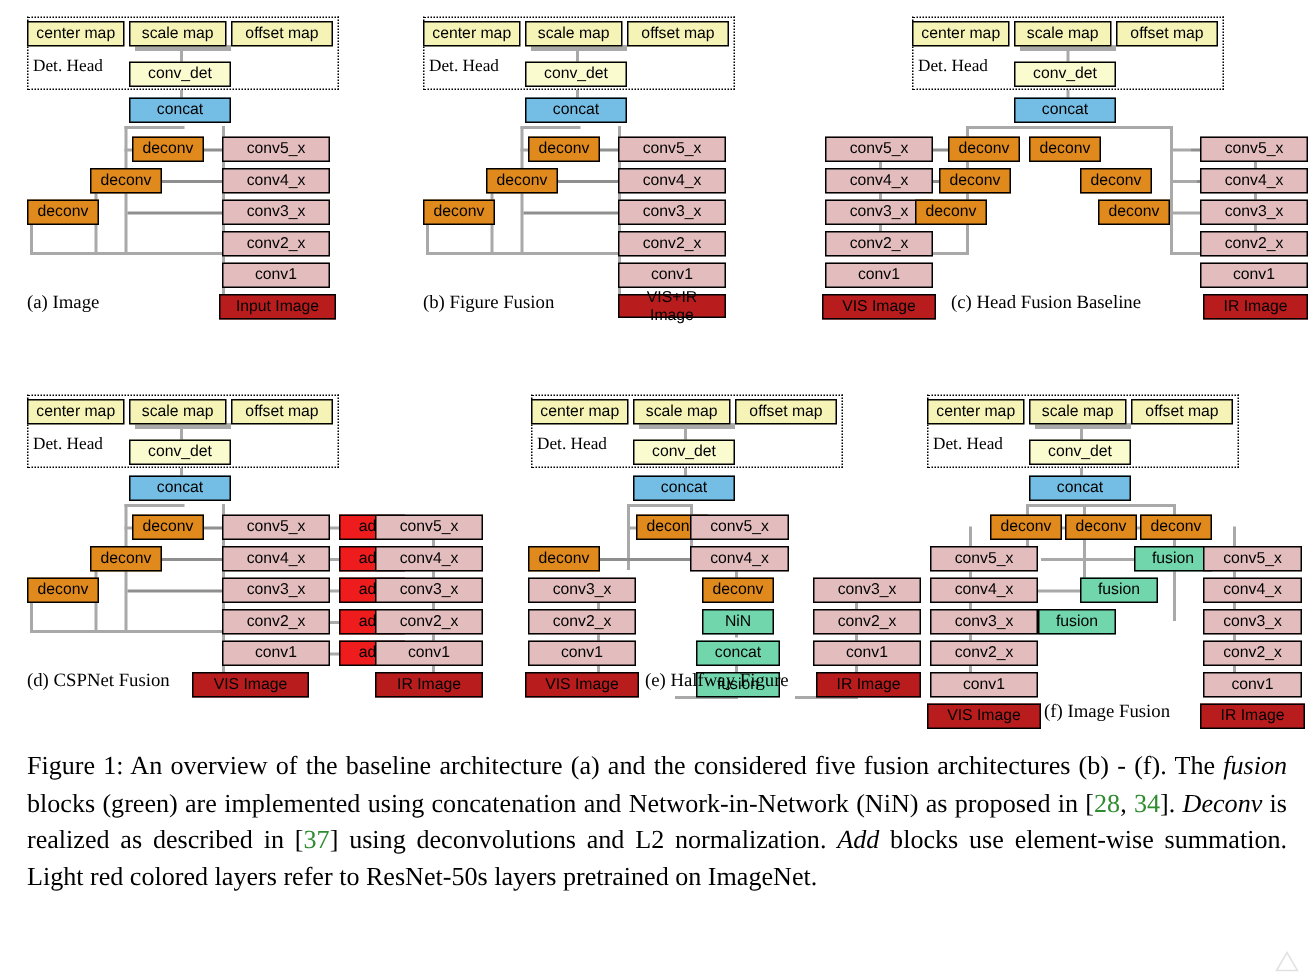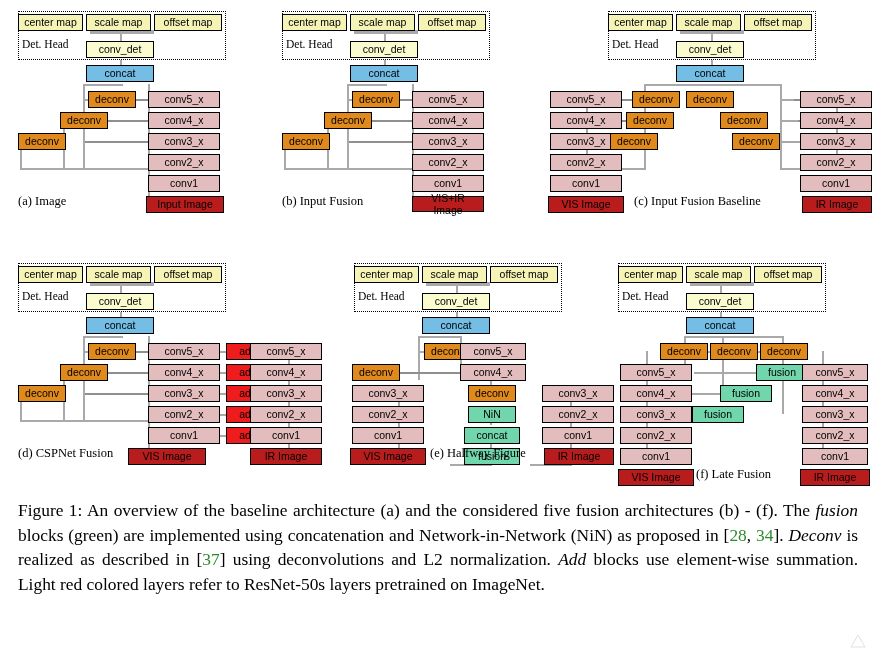--- a/index.html
+++ b/index.html
@@ -174,21 +174,21 @@
     <div class="node n-orange" style="left:18px; top:133px; width:48px; height:17px;">deconv</div>
 
     <div class="node n-pink" style="left:148px; top:91px; width:72px; height:17px;">conv5_x</div>
     <div class="node n-pink" style="left:148px; top:112px; width:72px; height:17px;">conv4_x</div>
     <div class="node n-pink" style="left:148px; top:133px; width:72px; height:17px;">conv3_x</div>
     <div class="node n-pink" style="left:148px; top:154px; width:72px; height:17px;">conv2_x</div>
     <div class="node n-pink" style="left:148px; top:175px; width:72px; height:17px;">conv1</div>
     <div class="node n-white" style="left:148px; top:196px; width:72px; height:16px; line-height:1.15;">VIS+IR
 Image</div>
 
-    <div class="caption-sub" style="left:18px; top:194px;">(b) Input Fusion</div>
+    <div class="caption-sub" style="left:18px; top:194px;">(b) Figure Fusion</div>
   </div>
 
   <div class="panel" style="left:516px; top:0px; width:359px; height:225px;">
     <div class="dethead-box" style="left:92px; top:11px; width:208px; height:49px;"></div>
     <div class="dethead-label" style="left:96px; top:38px;">Det. Head</div>
 
     <div class="wire" style="left:195px; top:33px; width:2px; height:12px;"></div>
     <div class="wire" style="left:195px; top:60px; width:2px; height:10px;"></div>
     <div class="wire" style="left:164px; top:30px; width:64px; height:4px;"></div>
 
@@ -235,21 +235,21 @@
     <div class="node n-orange" style="left:204px; top:112px; width:48px; height:17px;">deconv</div>
     <div class="node n-orange" style="left:216px; top:133px; width:48px; height:17px;">deconv</div>
 
     <div class="node n-pink" style="left:284px; top:91px; width:72px; height:17px;">conv5_x</div>
     <div class="node n-pink" style="left:284px; top:112px; width:72px; height:17px;">conv4_x</div>
     <div class="node n-pink" style="left:284px; top:133px; width:72px; height:17px;">conv3_x</div>
     <div class="node n-pink" style="left:284px; top:154px; width:72px; height:17px;">conv2_x</div>
     <div class="node n-pink" style="left:284px; top:175px; width:72px; height:17px;">conv1</div>
     <div class="node n-white" style="left:286px; top:196px; width:70px; height:17px;">IR Image</div>
 
-    <div class="caption-sub" style="left:118px; top:194px;">(c) Input Fusion Baseline</div>
+    <div class="caption-sub" style="left:118px; top:194px;">(c) Head Fusion Baseline</div>
   </div>
 
   <div class="panel" style="left:0px; top:252px; width:330px; height:230px;">
     <div class="dethead-box" style="left:18px; top:11px; width:208px; height:49px;"></div>
     <div class="dethead-label" style="left:22px; top:38px;">Det. Head</div>
 
     <div class="wire" style="left:120px; top:33px; width:2px; height:12px;"></div>
     <div class="wire" style="left:120px; top:60px; width:2px; height:10px;"></div>
     <div class="wire" style="left:90px; top:30px; width:64px; height:4px;"></div>
 
@@ -413,21 +413,21 @@
     <div class="node n-pink" style="left:10px; top:196px; width:72px; height:17px;">conv1</div>
     <div class="node n-white" style="left:8px; top:217px; width:76px; height:17px;">VIS Image</div>
 
     <div class="node n-pink" style="left:192px; top:112px; width:66px; height:17px;">conv5_x</div>
     <div class="node n-pink" style="left:192px; top:133px; width:66px; height:17px;">conv4_x</div>
     <div class="node n-pink" style="left:192px; top:154px; width:66px; height:17px;">conv3_x</div>
     <div class="node n-pink" style="left:192px; top:175px; width:66px; height:17px;">conv2_x</div>
     <div class="node n-pink" style="left:192px; top:196px; width:66px; height:17px;">conv1</div>
     <div class="node n-white" style="left:190px; top:217px; width:70px; height:17px;">IR Image</div>
 
-    <div class="caption-sub" style="left:86px; top:215px;">(f) Late Fusion</div>
+    <div class="caption-sub" style="left:86px; top:215px;">(f) Image Fusion</div>
   </div>
 
   <div id="figcaption">
     <span>Figure 1:</span><span> An overview of the baseline architecture (a) and the considered five fusion architectures (b) - (f). The </span><em>fusion</em><span> blocks (green) are implemented using concatenation and Network-in-Network (NiN) as proposed in [</span><span class="ref">28</span><span>, </span><span class="ref">34</span><span>]. </span><em>Deconv</em><span> is realized as described in [</span><span class="ref">37</span><span>] using deconvolutions and L2 normalization. </span><em>Add</em><span> blocks use element-wise summation. Light red colored layers refer to ResNet-50s layers pretrained on ImageNet.</span>
   </div>
 
   <svg class="pagemark" viewBox="0 0 18 16">
     <path d="M2 14 L9 2 L16 14 Z" fill="none" stroke="#aaa" stroke-width="1"></path>
   </svg>
 

